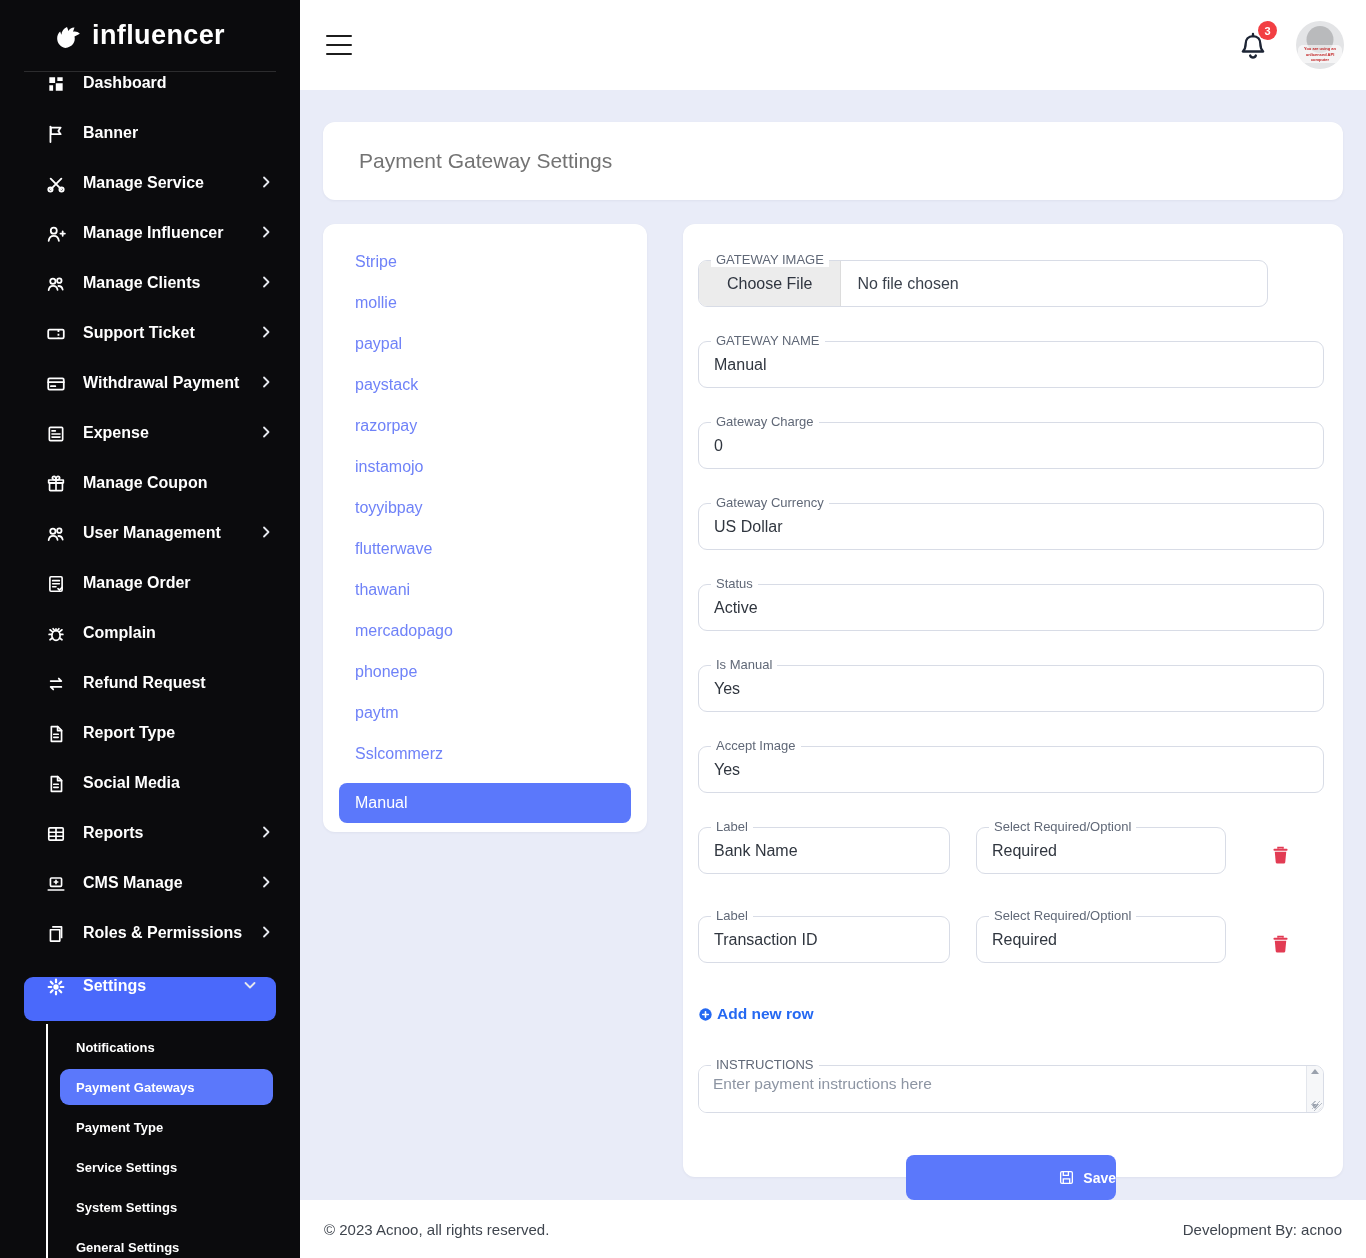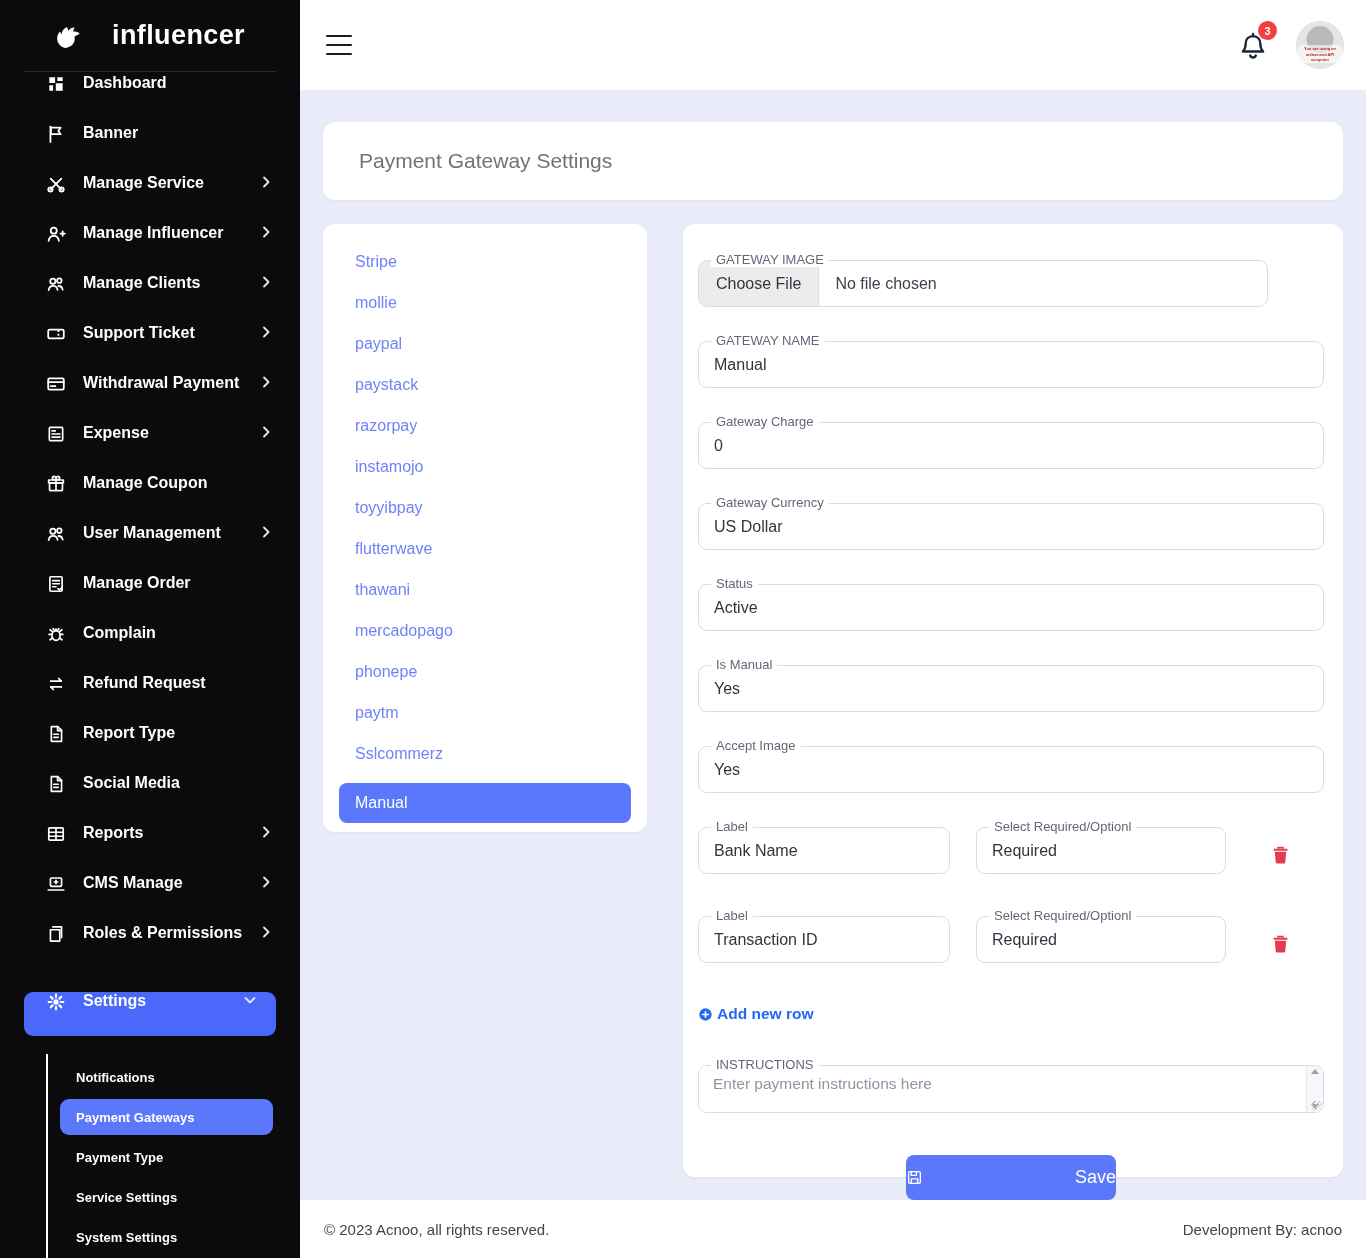--- a/index.html
+++ b/index.html
@@ -2,30 +2,30 @@
 <html><head>
 <meta charset="utf-8">
 <style>
   *{box-sizing:border-box;margin:0;padding:0}
   html,body{width:1366px;height:1258px;overflow:hidden}
   body{font-family:"Liberation Sans","DejaVu Sans",sans-serif;background:#e9ecf8}
   .app{display:flex;width:1366px;height:1258px}
 
   
   .sidebar{width:300px;height:1258px;background:#0b0b0d;flex-shrink:0;overflow:hidden}
-  .logo{height:71px;display:flex;align-items:center;padding-left:52px;gap:28px;cursor:pointer}
+  .logo{height:71px;display:flex;align-items:center;padding-left:52px;gap:8px;cursor:pointer}
   .logo-ic{width:32px;height:30px;color:#fff}
   .logo-txt{color:#fff;font-size:27px;font-weight:700;letter-spacing:.4px}
   .divider{height:1px;background:#2c2c2e;margin:0 24px}
   .menu{padding-top:2px}
   .mi{height:50px;display:flex;align-items:flex-start;padding:0 26px 0 46px;color:#fff;font-size:16px;font-weight:600;cursor:pointer;white-space:nowrap}
   .si{width:20px;height:20px;margin-right:17px;flex-shrink:0;color:#fff}
   .ml{flex:1}
   .chev{width:16px;height:16px;color:#e6e8ee;flex-shrink:0}
-  .mi.active{background:#4a69fb;border-radius:9px;margin:18px 24px;height:44px;padding:0 18px 0 22px}
+  .mi.active{background:#4a69fb;border-radius:9px;margin:3px 24px;height:44px;padding:0 18px 0 22px}
   .submenu{position:relative;padding-top:3px}
   .submenu::before{content:"";position:absolute;left:46px;top:0;bottom:0;width:2px;background:#ffffff}
   .smi{height:40px;display:flex;align-items:center;padding-left:76px;color:#fff;font-size:13px;font-weight:600;cursor:pointer;white-space:nowrap}
   .smi.active{background:#5b78fb;border-radius:9px;margin:2px 27px 2px 60px;padding-left:16px;height:36px}
 
   
   .main{flex:1;display:flex;flex-direction:column;background:#e9ecf8;min-width:0}
   .topbar{height:90px;background:#fff;display:flex;align-items:center;justify-content:space-between;padding:0 22px 0 20px;flex-shrink:0}
   .burger{background:none;border:0;cursor:pointer;display:flex;flex-direction:column;gap:7px;padding:6px}
   .burger span{display:block;width:26px;height:2px;background:#1c1c1c;border-radius:1px}
@@ -45,21 +45,21 @@
   .cols{display:flex;gap:36px;align-items:flex-start}
   .list-card{width:324px;padding:26px 16px 20px;height:608px;flex-shrink:0}
   .glink{display:block;color:#6f82f8;font-size:16px;margin:0 0 17px 16px;text-decoration:none;line-height:24px;cursor:pointer}
   .gsel{background:#5b78fb;color:#fff;border-radius:8px;padding:11px 16px;font-size:16px;margin-top:5px;cursor:pointer}
 
   .form-card{flex:1;padding:36px 19px 0 15px;height:953px}
   .field{position:relative;margin-bottom:34px}
   .field>label{position:absolute;top:-8px;left:13px;background:#fff;padding:0 5px;font-size:13px;color:#606877;z-index:2;white-space:nowrap}
   .inp{width:100%;height:47px;border:1px solid #d8dce6;border-radius:9px;padding:0 15px;font-size:16px;color:#30363f;background:#fff;font-family:inherit;outline:none}
   .filebox{width:91%;height:47px;border:1px solid #d8dce6;border-radius:9px;display:flex;align-items:stretch;overflow:hidden;cursor:pointer}
-  .filebtn{background:#ececec;display:flex;align-items:center;padding:0 17px;font-size:16px;color:#2f3540;border-right:1px solid #dcdcdc}
+  .filebtn{background:#ececec;display:flex;align-items:center;padding:0 28px;font-size:16px;color:#2f3540;border-right:1px solid #dcdcdc}
   .filetxt{display:flex;align-items:center;padding-left:16px;color:#3a414c;font-size:16px}
 
   .row2{display:flex;align-items:center;margin-bottom:42px}
   .row2 .field{margin-bottom:0}
   .f-label{width:252px}
   .f-sel{width:250px;margin-left:26px}
   .trash{margin-left:44px;margin-top:13px;background:none;border:0;cursor:pointer;color:#e23b53;padding:0}
   .trash svg{width:21px;height:21px}
 
   .addrow{display:inline-flex;align-items:center;gap:4px;color:#2569f2;font-weight:700;font-size:15.5px;margin:0 0 42px;cursor:pointer;text-decoration:none}
@@ -67,21 +67,21 @@
 
   .tawrap{position:relative;border:1px solid #d8dce6;border-radius:9px;height:48px;display:flex;overflow:hidden;background:#fff}
   .ta{flex:1;border:0;resize:none;padding:9px 14px;font-size:15.5px;font-family:inherit;color:#333;outline:none}
   .ta::placeholder{color:#8d95a3}
   .ta-sb{width:17px;border-left:1px solid #e3e6ec;background:#f6f7f9;display:flex;flex-direction:column;align-items:center;justify-content:space-between;padding:3px 0;cursor:pointer}
   .tri-up{width:0;height:0;border-left:4px solid transparent;border-right:4px solid transparent;border-bottom:5px solid #9aa1ad}
   .tri-dn{width:0;height:0;border-left:4px solid transparent;border-right:4px solid transparent;border-top:5px solid #9aa1ad}
   .grip{position:absolute;right:1px;bottom:1px;width:10px;height:10px;background:repeating-linear-gradient(135deg,transparent 0 2px,#b8bec8 2px 3px);border-radius:0 0 7px 0}
 
   .savewrap{display:flex;justify-content:center;margin-top:42px}
-  .save{display:inline-flex;align-items:center;justify-content:space-between;gap:8px;background:#5b78fb;color:#fff;border:0;border-radius:8px;height:45px;min-width:210px;font-size:18px;font-weight:400;cursor:pointer;font-family:inherit}
+  .save{display:inline-flex;align-items:center;justify-content:flex-end;gap:8px;background:#5b78fb;color:#fff;border:0;border-radius:8px;height:45px;min-width:210px;font-size:14px;font-weight:700;cursor:pointer;font-family:inherit}
   .save svg{width:17px;height:17px}
 
   .footer{height:58px;background:#fff;display:flex;align-items:center;justify-content:space-between;padding:0 24px;font-size:15px;color:#3f454e;flex-shrink:0}
 </style>
 </head>
 <body>
 
 <svg width="0" height="0" style="position:absolute" aria-hidden="true">
 <defs>
   <symbol id="i-logo" viewBox="0 0 18 18">

